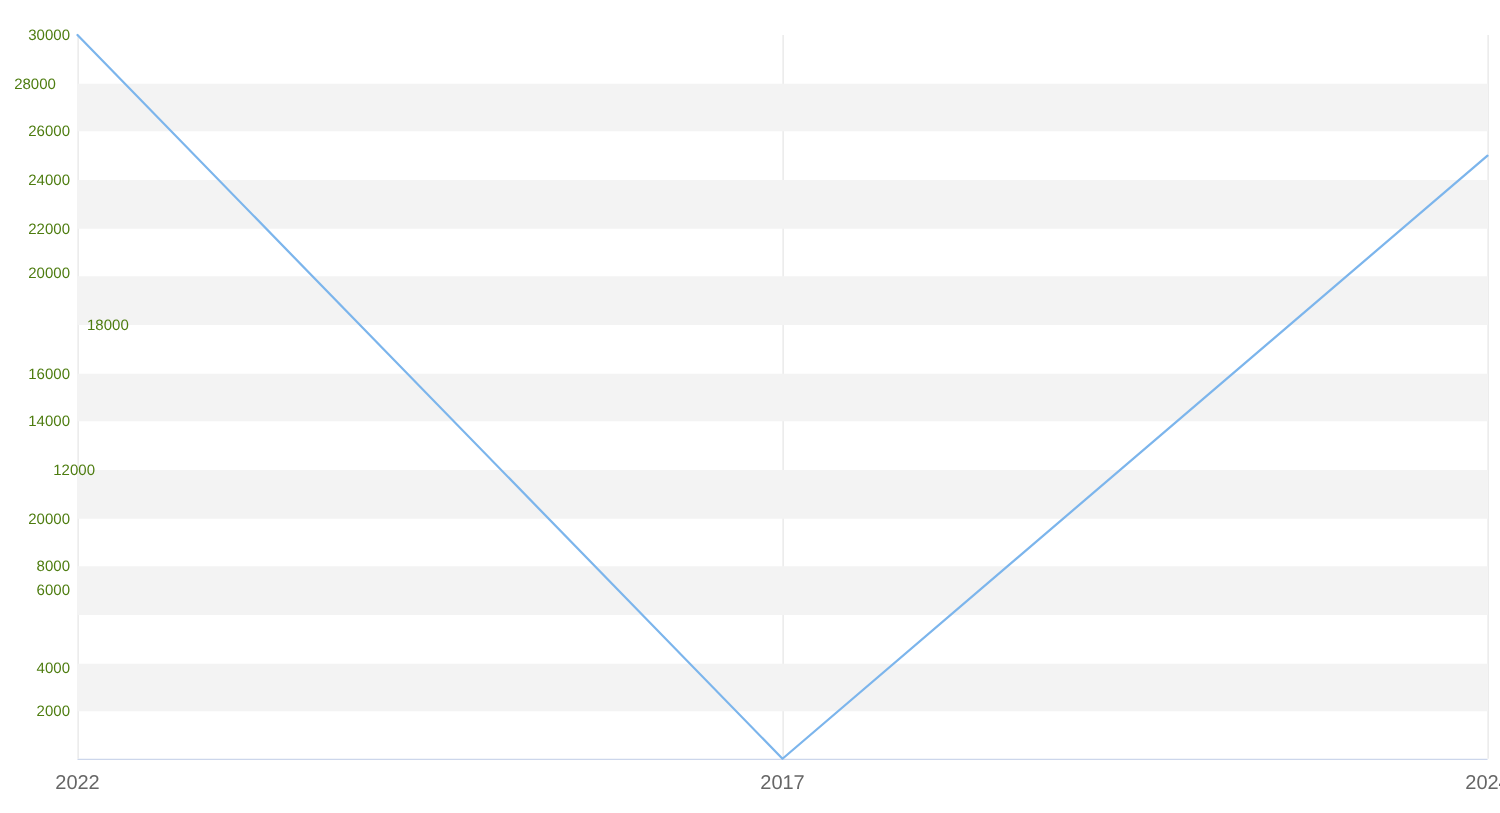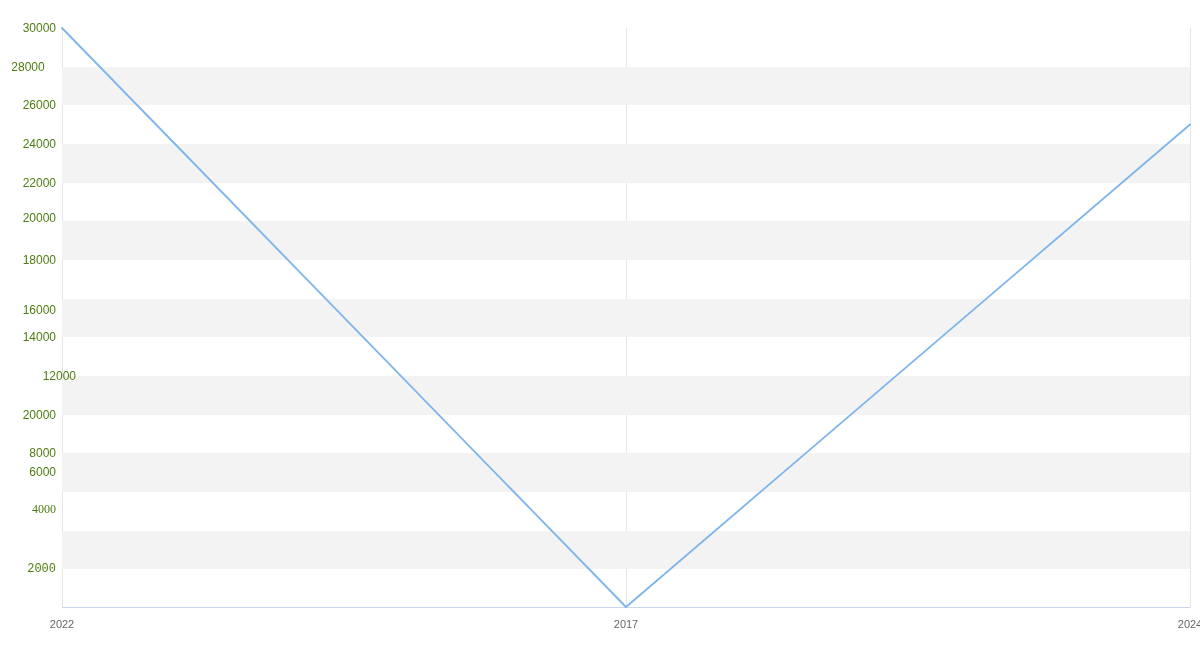--- a/index.html
+++ b/index.html
@@ -52,21 +52,21 @@
     position: absolute;
     left: 0;
     width: 56px;
     text-align: right;
     font-size: 12px;
     color: #4d7c0f;
     transform: translateY(-50%);
   }
   .x-tick-label {
     position: absolute;
-    font-size: 11px;
+    font-size: 16px;
     color: #666666;
     transform: translateX(-50%);
     text-align: right;
   }
   svg.line-layer {
     position: absolute;
     left: 0;
     top: 0;
     width: 100%;
     height: 100%;
@@ -93,29 +93,29 @@
       <div class="grid-band" style="top: 116px; height: 38.6667px;"></div>
       <div class="grid-band" style="top: 193.333px; height: 38.6667px;"></div>
       <div class="grid-band" style="top: 270.667px; height: 38.6667px;"></div>
       <div class="grid-band" style="top: 348px; height: 38.6667px;"></div>
       <div class="grid-band" style="top: 425.333px; height: 38.6667px;"></div>
       <div class="grid-band" style="top: 502.667px; height: 38.6667px;"></div>
     <svg class="line-layer" id="line-layer" viewBox="0 0 1128 580" preserveAspectRatio="none">
         <path d="M0 0 L564 580 L1128 96.66666666666663" class="series-line" style="stroke: rgb(124, 181, 236);"></path>
       </svg>
   </div>
-<div class="y-tick-label" style="top: 569.333px; font-family: Liberation Mono, monospace;">2000</div>
-    <div class="y-tick-label" style="top: 509px; font-family: Liberation Serif, serif;">4000</div>
+<div class="y-tick-label" style="top: 569.333px;">2000</div>
+    <div class="y-tick-label" style="top: 534px;">4000</div>
     <div class="y-tick-label" style="top: 472px;">6000</div>
     <div class="y-tick-label" style="top: 453.333px;">8000</div>
     <div class="y-tick-label" style="top: 414.667px;">20000</div>
     <div class="y-tick-label" style="top: 376px; margin-left: 20px;">12000</div>
     <div class="y-tick-label" style="top: 337.333px; text-align: right;">14000</div>
-    <div class="y-tick-label" style="top: 298.667px; margin-top: 11px;">16000</div>
-    <div class="y-tick-label" style="top: 260px;">18000</div>
+    <div class="y-tick-label" style="top: 298.667px;">16000</div>
+    <div class="y-tick-label" style="top: 260px; padding-left: 47px;">18000</div>
     <div class="y-tick-label" style="top: 218px;">20000</div>
     <div class="y-tick-label" style="top: 182.667px;">22000</div>
     <div class="y-tick-label" style="top: 144px;">24000</div>
     <div class="y-tick-label" style="top: 105.333px;">26000</div>
     <div class="y-tick-label" style="top: 66.6667px; text-align: center;">28000</div>
     <div class="y-tick-label" style="top: 28px;">30000</div>
     <div class="x-tick-label" style="left: 62px; top: 618px;">2022</div>
     <div class="x-tick-label" style="left: 626px; top: 618px;">2017</div>
     <div class="x-tick-label" style="left: 1190px; top: 618px;">2024</div>
   </div>

